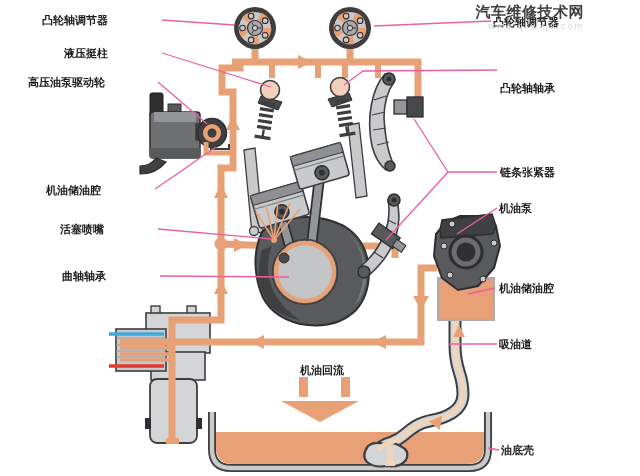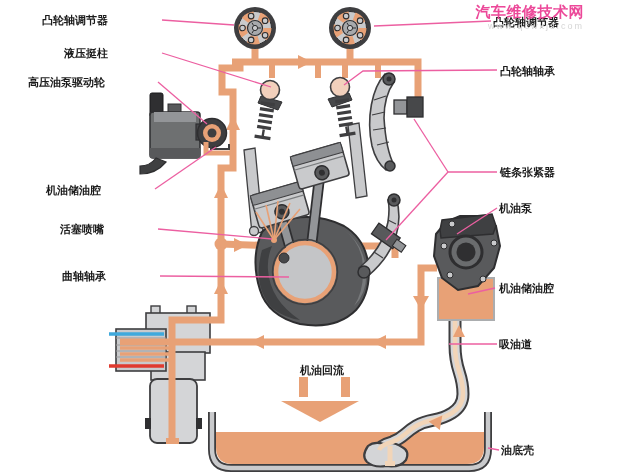--- a/index.html
+++ b/index.html
@@ -2,21 +2,21 @@
 <html><head>
 <meta charset="utf-8">
 <style>
   html,body{margin:0;padding:0;background:#fff;}
   #stage{position:relative;width:588px;height:476px;background:#ffffff;overflow:hidden;
          font-family:"Liberation Sans","DejaVu Sans",sans-serif;}
   #diagram-svg{position:absolute;left:0;top:0;}
   .lbl{position:absolute;font-weight:bold;font-size:11px;line-height:12px;color:#1b1b1b;
        white-space:nowrap;z-index:5;}
   .wm{position:absolute;z-index:6;text-align:right;pointer-events:none;}
-  .wm .l1{font-size:15px;font-weight:bold;color:#ec4899;letter-spacing:.5px;line-height:18px;}
+  .wm .l1{font-size:15px;font-weight:bold;color:#404040;letter-spacing:.5px;line-height:18px;}
   .wm .l2{font-size:9px;color:#d6d6d6;letter-spacing:2px;line-height:10px;margin-left:30px;}
   
   .pipe{stroke:#E8A176;stroke-width:7;fill:none;}
   .pipe6{stroke:#E8A176;stroke-width:6;fill:none;}
   .arr{fill:#E8A176;stroke:none;}
   .leader{stroke:#EC5FA1;stroke-width:1.3;fill:none;}
 </style>
 </head>
 <body>
 
@@ -275,21 +275,21 @@
 </svg>
 
   <div class="lbl" style="right:480px;top:14px;">凸轮轴调节器</div>
   <div class="lbl" style="right:480px;top:47px;">液压挺柱</div>
   <div class="lbl" style="right:483px;top:76px;">高压油泵驱动轮</div>
   <div class="lbl" style="right:487px;top:184px;">机油储油腔</div>
   <div class="lbl" style="right:484px;top:223px;font-family:Liberation Serif, serif;">活塞喷嘴</div>
   <div class="lbl" style="right:482px;top:270px;">曲轴轴承</div>
   <div class="lbl" style="left:300px;top:364px;">机油回流</div>
   <div class="lbl" style="left:493px;top:16px;">凸轮轴调节器</div>
-  <div class="lbl" style="left:500px;top:65px;">凸轮轴轴承</div>
+  <div class="lbl" style="left:500px;top:82px;">凸轮轴轴承</div>
   <div class="lbl" style="left:500px;top:166px;">链条张紧器</div>
   <div class="lbl" style="left:499px;top:202px;">机油泵</div>
   <div class="lbl" style="left:499px;top:282px;">机油储油腔</div>
   <div class="lbl" style="left:499px;top:338px;">吸油道</div>
   <div class="lbl" style="left:501px;top:444px;">油底壳</div>
 
   <div class="wm" style="right:4px;top:3px;">
     <div class="l1">汽车维修技术网</div>
     <div class="l2">www.qcwxjs.com</div>
   </div>

